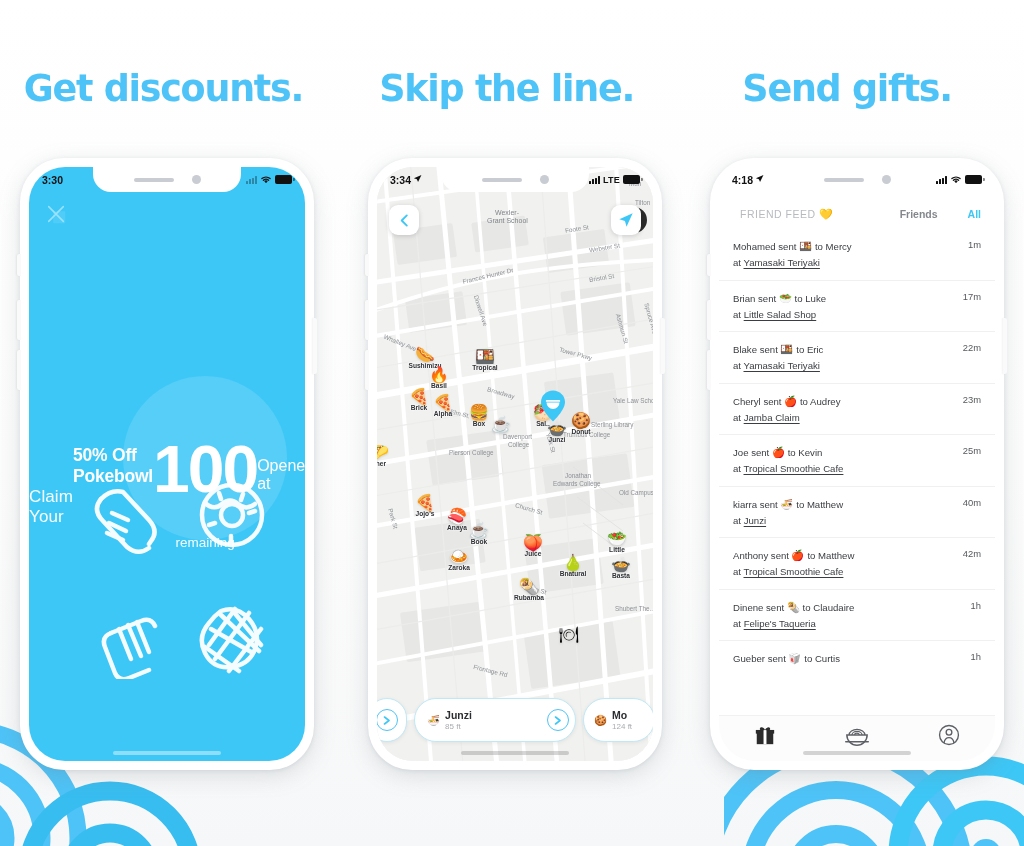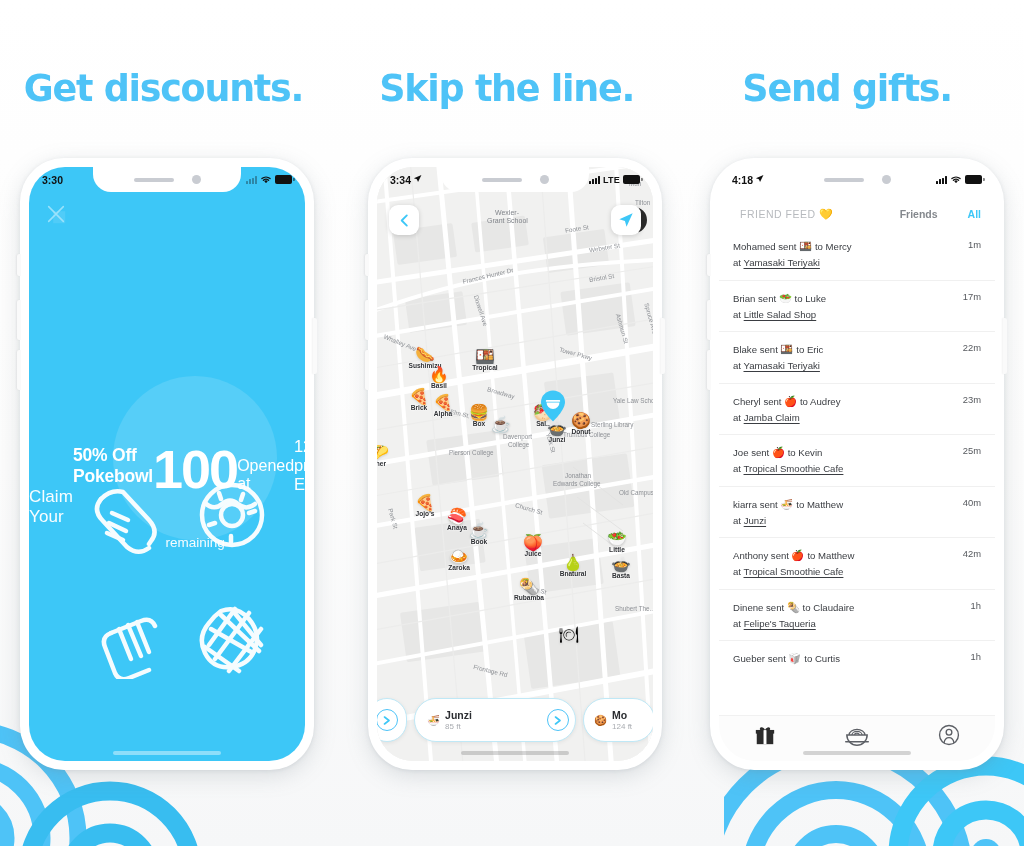--- a/index.html
+++ b/index.html
@@ -100,21 +100,21 @@
   .s1-body { position:absolute; inset:0; display:flex; flex-direction:row; align-items:center; }
   .s1-claim { margin-top: 86px; font-size: 17px; font-weight: 400; letter-spacing:.1px; opacity:.97; }
   .s1-offer { margin-top: 4px; font-size: 17.5px; font-weight: 800; letter-spacing:-.2px; }
   .circle-wrap { position:relative; margin-top: 16px; width: 100%; height: 200px;
                  display:flex; align-items:center; justify-content:center; }
   .big-circle {
     position:absolute; top: 4px; left:50%; transform:translateX(-50%);
     width: 164px; height: 164px; border-radius:50%;
     background: rgba(255,255,255,.13);
   }
-  .big-num { position:relative; font-size: 54px; font-weight: 800; letter-spacing:-2px; line-height:1;
+  .big-num { position:relative; font-size: 66px; font-weight: 800; letter-spacing:-2px; line-height:1;
              margin-top:-6px; z-index:3; }
   .remaining { position:absolute; bottom: 22px; font-size: 13.5px; font-weight:400; opacity:.95; z-index:3; }
   .deco { position:absolute; stroke:#fff; fill:none; stroke-width:4.5; stroke-linecap:round; stroke-linejoin:round; opacity:.95; z-index:2;}
   .d-taco { left: 58px; top: 316px; }
   .d-donut { right: 36px; top: 312px; }
   .d-fries { left: 66px; top: 440px; }
   .d-waffle { right: 32px; top: 436px; }
   .s1-opened { margin-top: 22px; font-size: 16px; font-weight:400; }
   .s1-time { margin-top: 3px; font-size: 16.5px; font-weight: 400; letter-spacing:-.2px; }
   .claim-btn {

